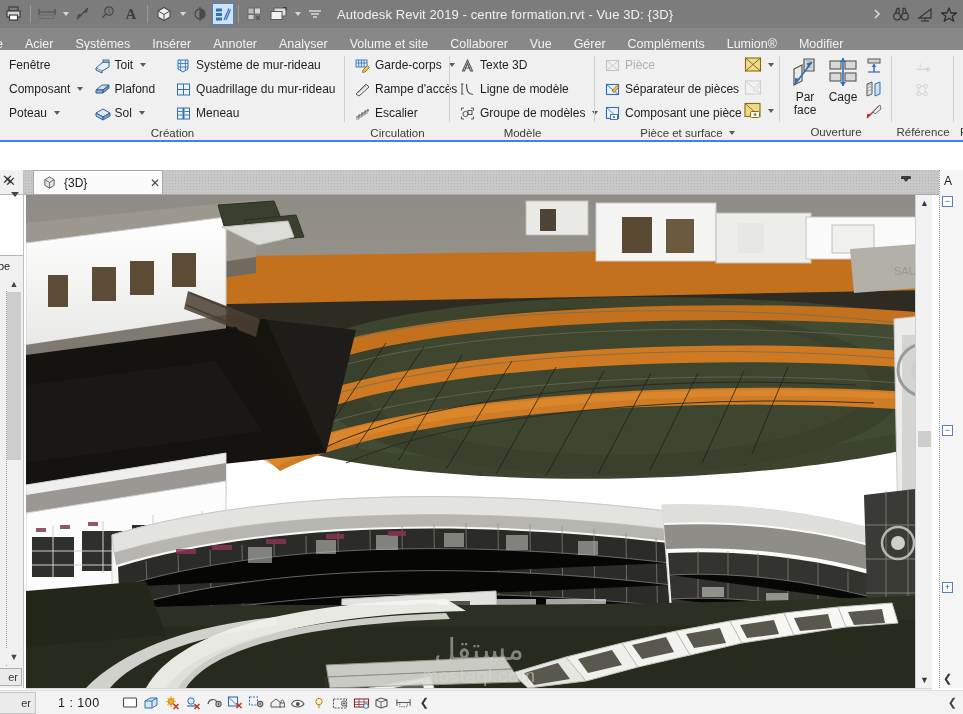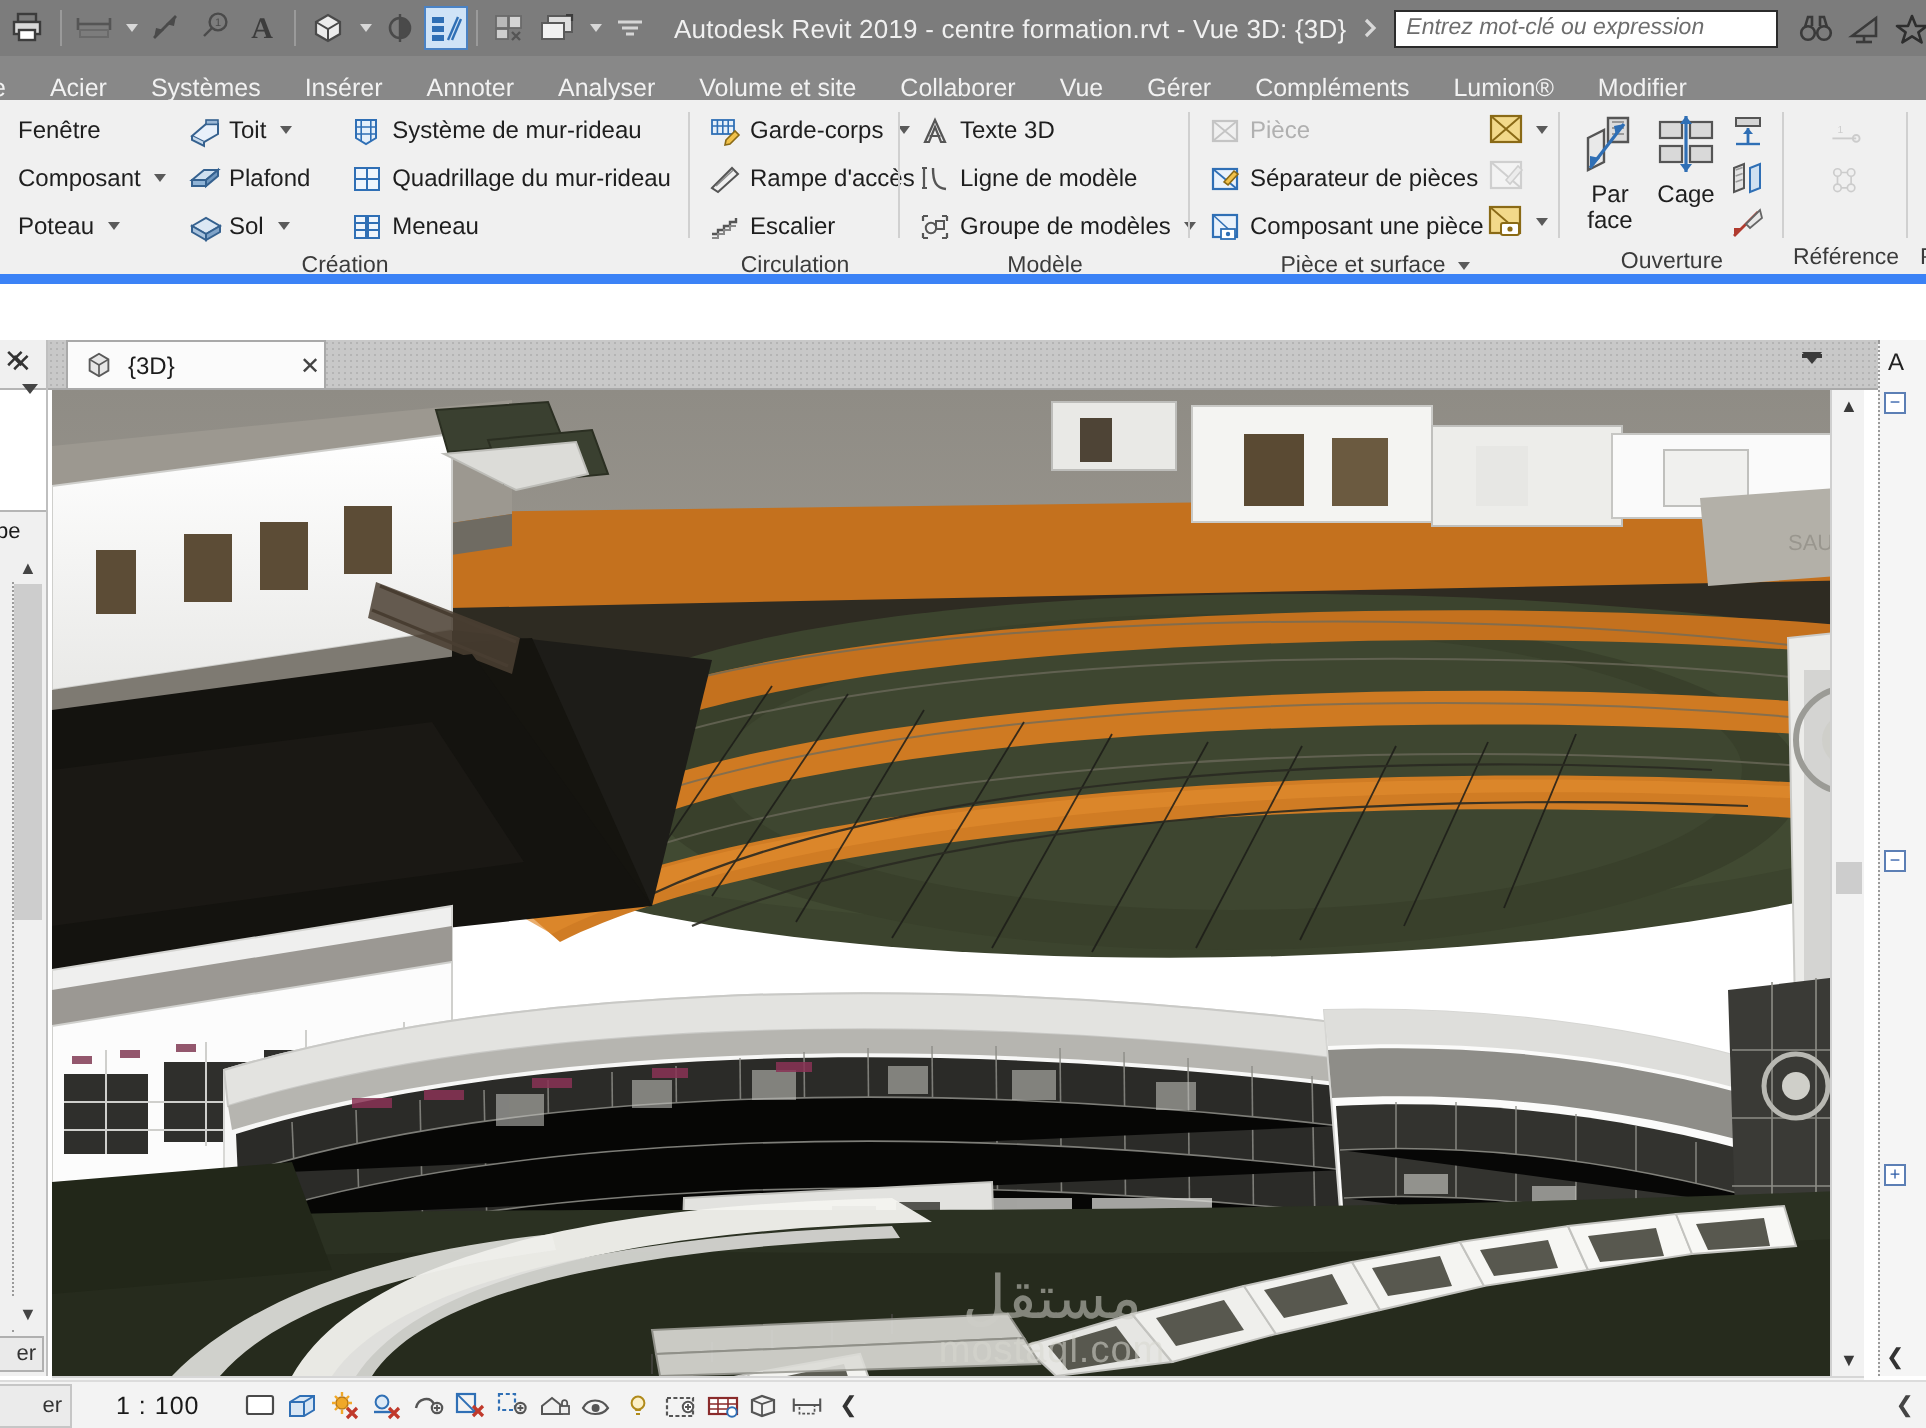--- a/index.html
+++ b/index.html
@@ -49,21 +49,21 @@
     position:absolute; left:0; top:28px; width:963px; height:22px;
     background:#888888; display:flex; align-items:center;
     overflow:hidden;
   }
   .tab { padding:0 11px; font-size:12.5px; color:#f2f2f2; white-space:nowrap; line-height:22px;margin-top:10px; }
   .tab.first { padding-left:0px; margin-left:-4px; }
 
   
   .ribbon {
     position:absolute; left:0; top:50px; width:963px; height:92px;
-    background:#f0f0f0; border-bottom:5px solid #3b82f6;
+    background:#f0f0f0; border-bottom:2px solid #3b82f6;
     display:flex; align-items:stretch;
   }
   .panel { position:relative; display:flex; flex-direction:column; padding:3px 6px 0 6px; }
   .panel::after {
     content:""; position:absolute; right:0; top:6px; bottom:18px; width:1px; background:#d0d0d0;
   }
   .panel.nosep::after { display:none; }
   .panel-body { flex:1; display:flex; align-items:flex-start; gap:2px; }
   .panel-title {
     height:16px; line-height:16px; text-align:center; font-size:11.5px; color:#3b3b3b;
@@ -140,21 +140,21 @@
   .strip-caret::after{ content:""; position:absolute; left:-5px; top:-5px; width:10px;height:2px;background:#3a3a3a;}
 
   
   .viewport {
     position:absolute; left:26px; top:195px; width:906px; height:493px;
     background:#ffffff; overflow:hidden;
   }
   .canvas { position:absolute; left:0; top:0; width:906px; height:493px; }
   .watermark {
     position:absolute; left:50%; top:440px; transform:translateX(-50%);
-    text-align:center; pointer-events:none; opacity:.55;margin-left:47px;
+    text-align:center; pointer-events:none; opacity:.55;
   }
   .wm-ar { font-size:30px; color:#cfcfc8; line-height:30px; font-family:"DejaVu Sans", sans-serif; }
   .wm-en { font-size:19px; color:#d8d8d0; letter-spacing:.5px; line-height:22px; }
 
   
   .vscroll {
     position:absolute; right:0; top:0; width:17px; height:493px; background:#f2f2f2;
     border-left:1px solid #cfcfcf;
   }
   .vsb-btn { width:17px;height:16px; display:flex;align-items:center;justify-content:center;
@@ -306,23 +306,20 @@
       </div>
     </div>
 
     <div class="title-text">Autodesk Revit 2019 - centre formation.rvt - Vue 3D: {3D}</div>
 
     <div class="title-right">
       <div class="qicon">
         <svg width="10" height="12" viewBox="0 0 10 12">
             <path d="M3 2 L7 6 L3 10" fill="none" stroke="#d8d8d8" stroke-width="1.6"></path>
           </svg>
-      </div>
-      <div class="search-box">
-        <span>Entrez mot-clé ou expression</span>
       </div>
       <div class="tr-icon">
         <svg width="18" height="16" viewBox="0 0 18 16">
           <circle cx="5" cy="10.5" r="3.4" fill="none" stroke="#3a3a3a" stroke-width="1.3"></circle>
           <circle cx="13" cy="10.5" r="3.4" fill="none" stroke="#3a3a3a" stroke-width="1.3"></circle>
           <path d="M3.5 7.5 L5 2.5 L7 2.5 L7 7 M11 7 L11 2.5 L13 2.5 L14.5 7.5" fill="none" stroke="#3a3a3a" stroke-width="1.3"></path>
         </svg>
       </div>
       <div class="tr-icon">
         <svg width="18" height="16" viewBox="0 0 18 16">

